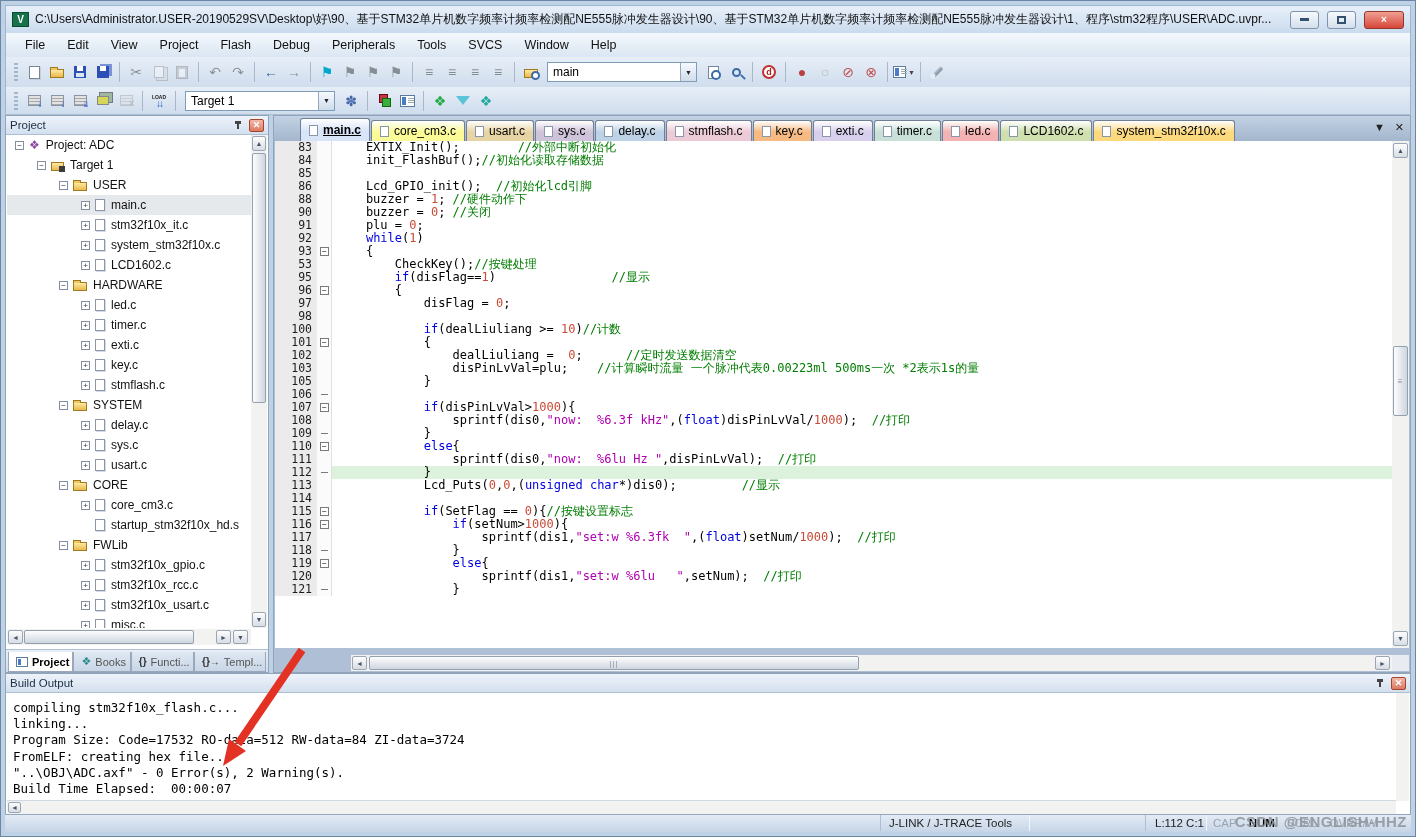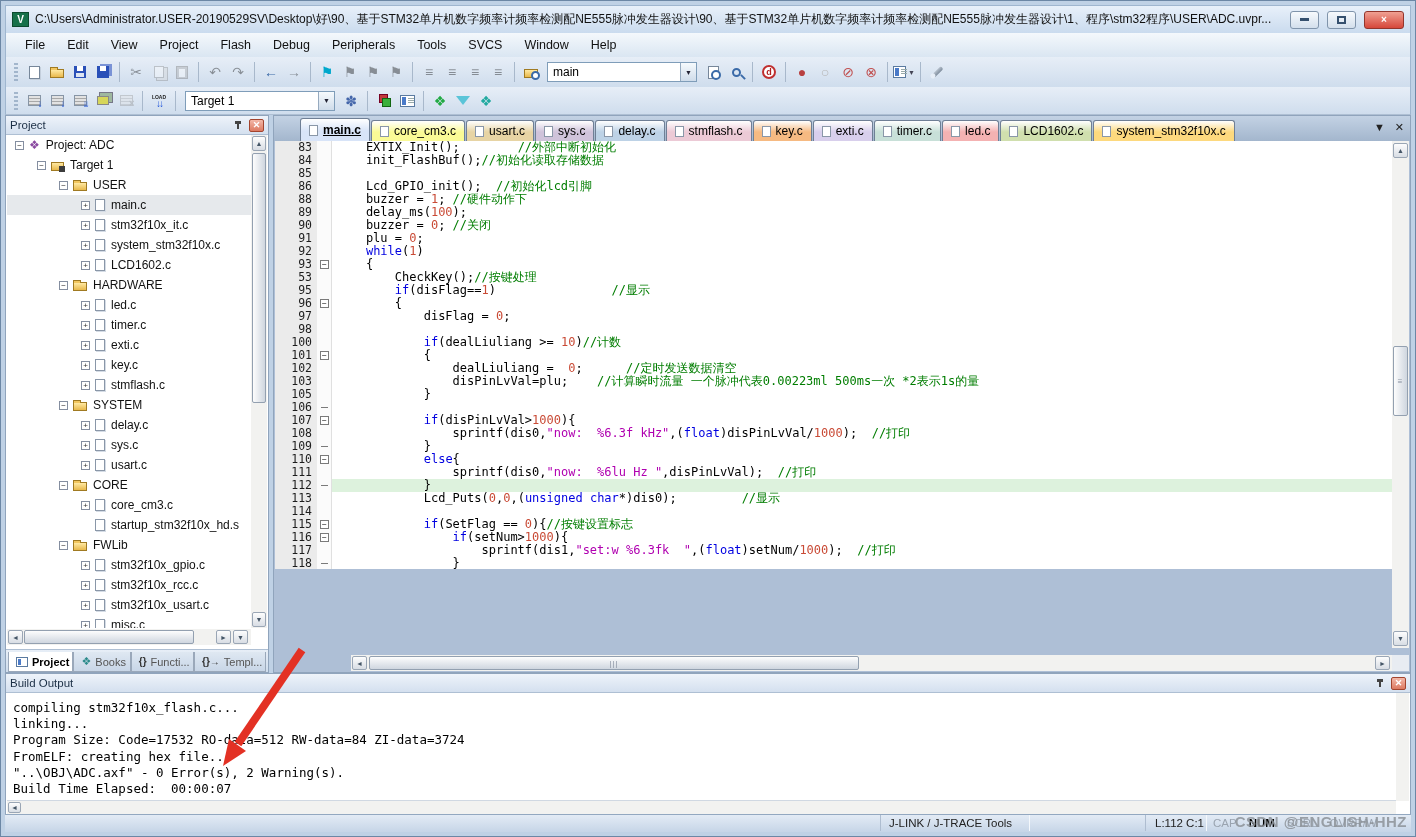--- a/index.html
+++ b/index.html
@@ -96,21 +96,21 @@
 .pt-ic::before{content:"";position:absolute;top:1px;left:1px;width:3px;height:6px;background:#4a7ac8}
 .pt-book{color:#2a8a8a;font-size:11px}
 .pt-brace{color:#333;font-weight:bold;font-size:10px}
 
 #editor{position:absolute;left:268px;top:0;right:0;height:558px;background:#aebfd6;border:1px solid #90a4bc}
 #tabstrip{height:25px;display:flex;align-items:flex-end;padding-left:26px;gap:1px;background:linear-gradient(#c3d2e4,#a3b6cd);position:relative}
 .etab{height:21px;padding:0 8px;display:flex;align-items:center;gap:5px;border:1px solid #6f7f95;border-bottom:none;border-radius:3px 3px 0 0;font-size:12px;color:#000;white-space:nowrap}
 .etab .tpg{width:9px;height:11px;background:#fff;border:1px solid #8a97a8;flex:none}
 .etab.active{font-weight:bold;text-decoration:underline;height:23px}
 #tab-extra{position:absolute;right:6px;top:5px;display:flex;gap:10px;font-size:11px;color:#222}
-#code{position:absolute;left:1px;top:25px;right:18px;height:428px;background:#fff;overflow:hidden;font-family:"DejaVu Sans Mono","Liberation Mono",monospace;font-size:12px}
+#code{position:absolute;left:1px;top:25px;right:18px;height:507px;background:#fff;overflow:hidden;font-family:"DejaVu Sans Mono","Liberation Mono",monospace;font-size:12px}
 .cl{height:13px;display:flex;align-items:center;white-space:pre}
 .ln{width:42px;flex:none;background:#ebebeb;color:#1c1c1c;text-align:right;padding-right:5px;font-size:11.5px;height:13px;line-height:13px}
 .fold{width:15px;flex:none;height:13px;position:relative;border-right:1px solid #e0e0e0;background:#fbfbfb}
 .fm{position:absolute;left:3px;top:2px;width:9px;height:9px;border:1px solid #7a7a7a;background:#fff;font-size:8px;line-height:7px;text-align:center;color:#333}
 .ft{position:absolute;left:4px;top:6px;width:7px;height:1px;background:#7a7a7a}
 .ct{flex:1;height:13px;line-height:13px;padding-left:5px}
 .cl.hl .ct{background:#ddf2dd}
 .c-p{color:#000}.c-k{color:#0000e0}.c-c{color:#007d00}.c-n{color:#c94a35}.c-s{color:#b000b0}
 
 #evsb{position:absolute;top:25px;right:1px;width:17px;height:507px;background:#f2f2f0}
@@ -590,21 +590,20 @@
           <span>▼</span>
           <span>✕</span>
         </div>
       </div>
       <div id="code">
           <div class="cl"><span class="ln">83</span><span class="fold"></span><div class="ct"><span class="c-p">    EXTIX_Init();        </span><span class="c-c">//外部中断初始化</span></div></div>
           <div class="cl"><span class="ln">84</span><span class="fold"></span><div class="ct"><span class="c-p">    init_FlashBuf();</span><span class="c-c">//初始化读取存储数据</span></div></div>
           <div class="cl"><span class="ln">85</span><span class="fold"></span><div class="ct"></div></div>
           <div class="cl"><span class="ln">86</span><span class="fold"></span><div class="ct"><span class="c-p">    Lcd_GPIO_init();  </span><span class="c-c">//初始化lcd引脚</span></div></div>
           <div class="cl"><span class="ln">88</span><span class="fold"></span><div class="ct"><span class="c-p">    buzzer = </span><span class="c-n">1</span><span class="c-p">; </span><span class="c-c">//硬件动作下</span></div></div>
-          <div class="cl"><span class="ln">89</span><span class="fold"></span><div class="ct"><span class="c-p">    delay_ms(</span><span class="c-n">100</span><span class="c-p">);</span></div></div>
           <div class="cl"><span class="ln">90</span><span class="fold"></span><div class="ct"><span class="c-p">    buzzer = </span><span class="c-n">0</span><span class="c-p">; </span><span class="c-c">//关闭</span></div></div>
           <div class="cl"><span class="ln">91</span><span class="fold"></span><div class="ct"><span class="c-p">    plu = </span><span class="c-n">0</span><span class="c-p">;</span></div></div>
           <div class="cl"><span class="ln">92</span><span class="fold"></span><div class="ct"><span class="c-p">    </span><span class="c-k">while</span><span class="c-p">(</span><span class="c-n">1</span><span class="c-p">)</span></div></div>
           <div class="cl"><span class="ln">93</span><span class="fold"><span class="fm">−</span></span><div class="ct"><span class="c-p">    {</span></div></div>
           <div class="cl"><span class="ln">53</span><span class="fold"></span><div class="ct"><span class="c-p">        CheckKey();</span><span class="c-c">//按键处理</span></div></div>
           <div class="cl"><span class="ln">95</span><span class="fold"></span><div class="ct"><span class="c-p">        </span><span class="c-k">if</span><span class="c-p">(disFlag==</span><span class="c-n">1</span><span class="c-p">)                </span><span class="c-c">//显示</span></div></div>
           <div class="cl"><span class="ln">96</span><span class="fold"><span class="fm">−</span></span><div class="ct"><span class="c-p">        {</span></div></div>
           <div class="cl"><span class="ln">97</span><span class="fold"></span><div class="ct"><span class="c-p">            disFlag = </span><span class="c-n">0</span><span class="c-p">;</span></div></div>
           <div class="cl"><span class="ln">98</span><span class="fold"></span><div class="ct"></div></div>
           <div class="cl"><span class="ln">100</span><span class="fold"></span><div class="ct"><span class="c-p">            </span><span class="c-k">if</span><span class="c-p">(dealLiuliang &gt;= </span><span class="c-n">10</span><span class="c-p">)</span><span class="c-c">//计数</span></div></div>

